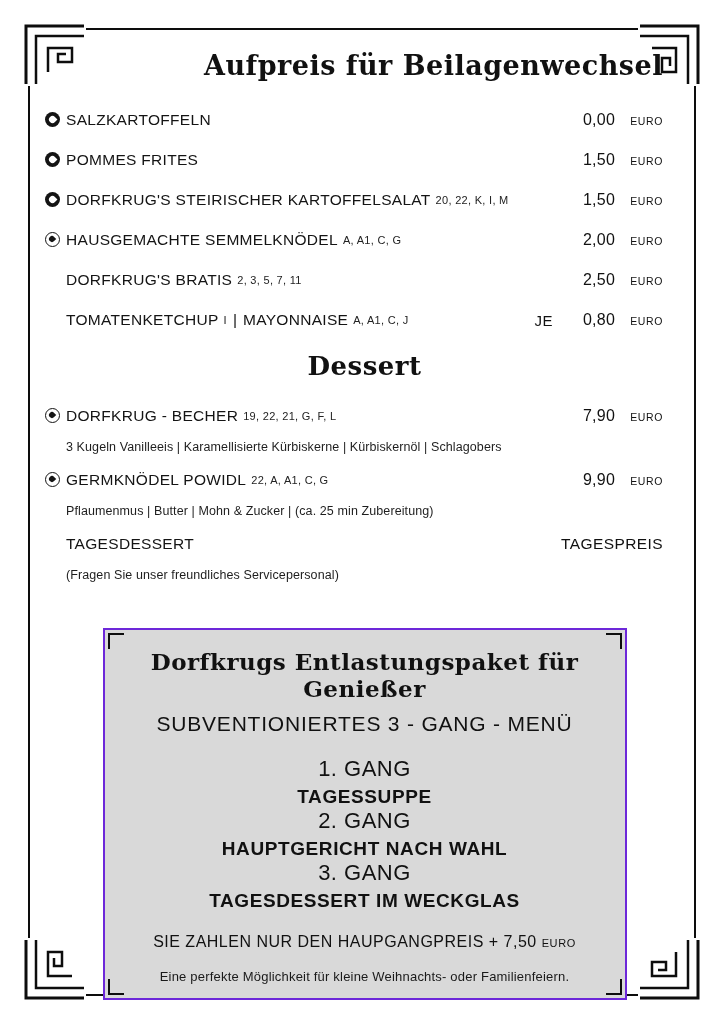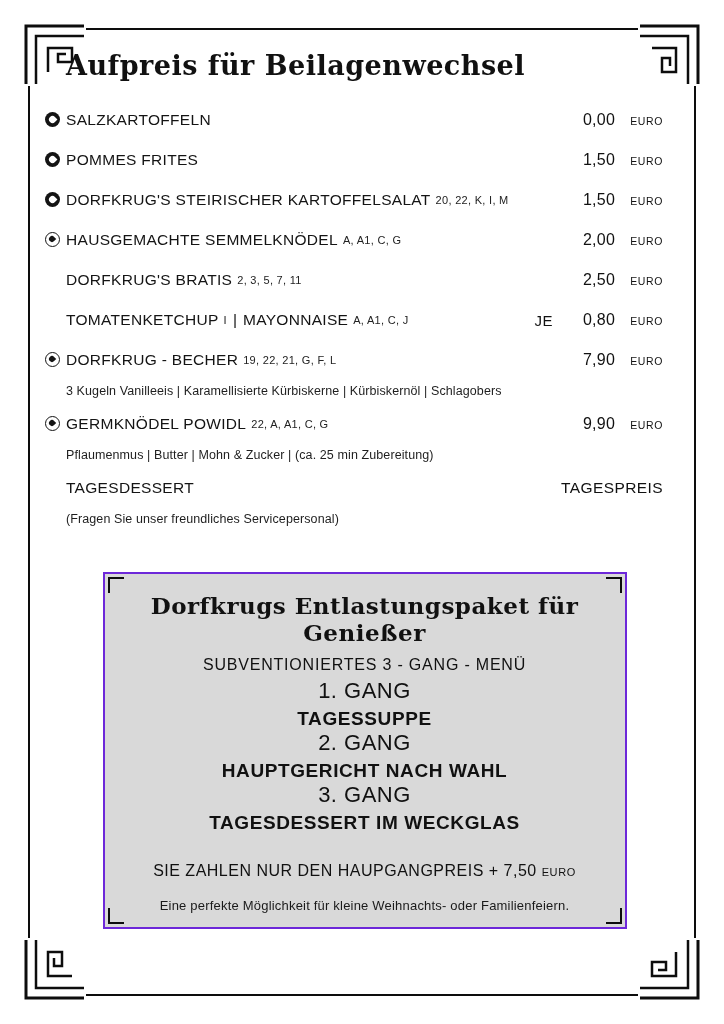--- a/index.html
+++ b/index.html
@@ -15,21 +15,21 @@
   .orn-tr{top:22px;right:22px;transform:rotate(90deg);}
   .orn-br{bottom:22px;right:22px;transform:rotate(180deg);}
   .orn-bl{bottom:22px;left:22px;transform:rotate(270deg);}
 
   .content{position:absolute;left:66px;right:61px;top:50px;}
 
   .blackletter{
     font-family:"DejaVu Serif", serif;font-weight:700;
     letter-spacing:0.5px;
   }
-  h1.section-title{font-size:27px;text-align:left;margin:0 0 30px;}
+  h1.section-title{font-size:27px;text-align:right;margin:0 0 30px;}
   h2.section-title{font-size:26px;text-align:center;margin:14px 0 26px;}
 
   .row{display:flex;align-items:center;position:relative;margin-bottom:22px;}
   .item-name{font-size:15.5px;letter-spacing:0.3px;color:#141414;}
   .allergens{font-size:11px;letter-spacing:0.3px;margin-left:5px;color:#222;}
   .sep{font-size:15.5px;margin:0 6px;}
   .je{font-size:15px;margin-left:auto;margin-right:10px;letter-spacing:0.5px;}
   .price-block{display:flex;align-items:baseline;gap:15px;justify-content:flex-end;min-width:100px;}
   .row .price-block.auto{margin-left:auto;}
   .price{font-size:16px;letter-spacing:0.3px;}
@@ -56,24 +56,24 @@
     margin:46px auto 0;width:500px;background:#d9d9d9;
     border:2px solid #6d28d9;position:relative;text-align:center;
     padding:16px 10px 14px;
   }
   .promo .corner{position:absolute;width:14px;height:14px;border:2px solid #0d0d0d;}
   .promo .c-tl{top:3px;left:3px;border-right:none;border-bottom:none;}
   .promo .c-tr{top:3px;right:3px;border-left:none;border-bottom:none;}
   .promo .c-bl{bottom:3px;left:3px;border-right:none;border-top:none;}
   .promo .c-br{bottom:3px;right:3px;border-left:none;border-top:none;}
   .promo-title{font-size:23px;margin:2px 0 10px;}
-  .promo-subtitle{font-size:16px;letter-spacing:0.8px;margin-bottom:4px;}
+  .promo-subtitle{font-size:21px;letter-spacing:0.8px;margin-bottom:20px;}
   .course-label{font-size:22px;letter-spacing:0.5px;}
   .course-name{font-size:19px;font-weight:700;letter-spacing:0.6px;margin-top:4px;}
-  .promo-price{font-size:16px;letter-spacing:0.5px;margin-top:28px;}
+  .promo-price{font-size:16px;letter-spacing:0.5px;margin-top:21px;}
   .promo-price .currency{font-size:11px;}
   .promo-footer{font-size:13px;letter-spacing:0.2px;margin-top:18px;color:#1a1a1a;}
 </style>
 </head>
 <body>
 
 <div class="page">
   <div class="frame"></div>
 
   <div class="corner-orn orn-tl">
@@ -164,20 +164,21 @@
       <span class="sep">|</span>
       <span class="item-name">MAYONNAISE</span>
       <span class="allergens">A, A1, C, J</span>
       <span class="je">JE</span>
       <span class="price-block">
         <span class="price">0,80</span>
         <span class="currency">EURO</span>
       </span>
     </div>
 
+    <h2 class="section-title blackletter">Dessert</h2>
 
     <div class="ditem">
       <div class="row">
         <span class="dish-icon outline"></span>
         <span class="item-name">DORFKRUG - BECHER</span>
         <span class="allergens">19, 22, 21, G, F, L</span>
         <span class="price-block auto">
           <span class="price">7,90</span>
           <span class="currency">EURO</span>
         </span>

